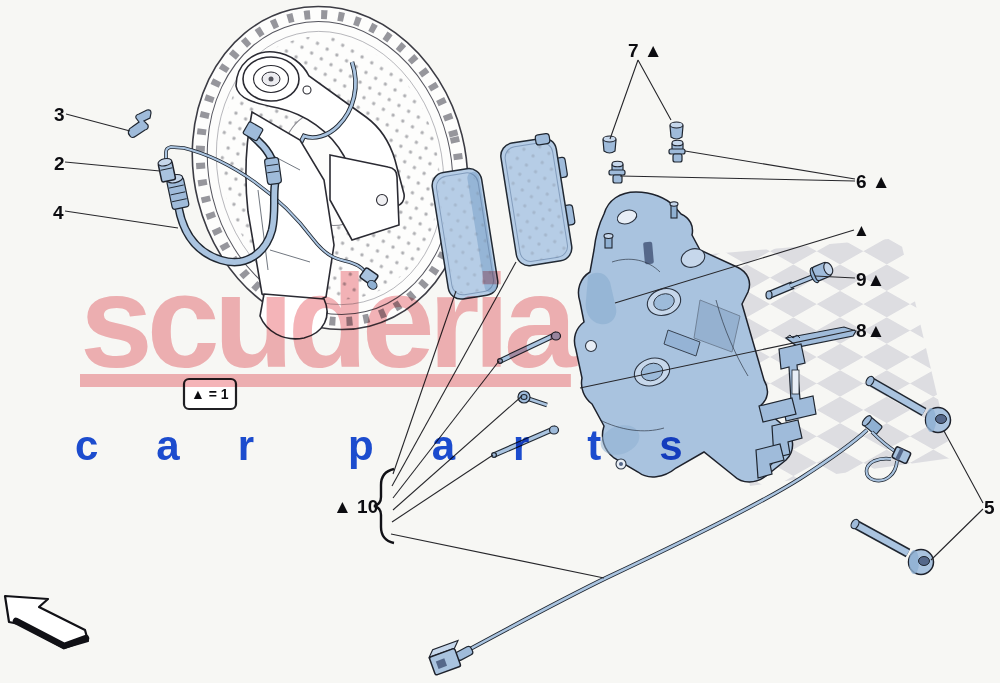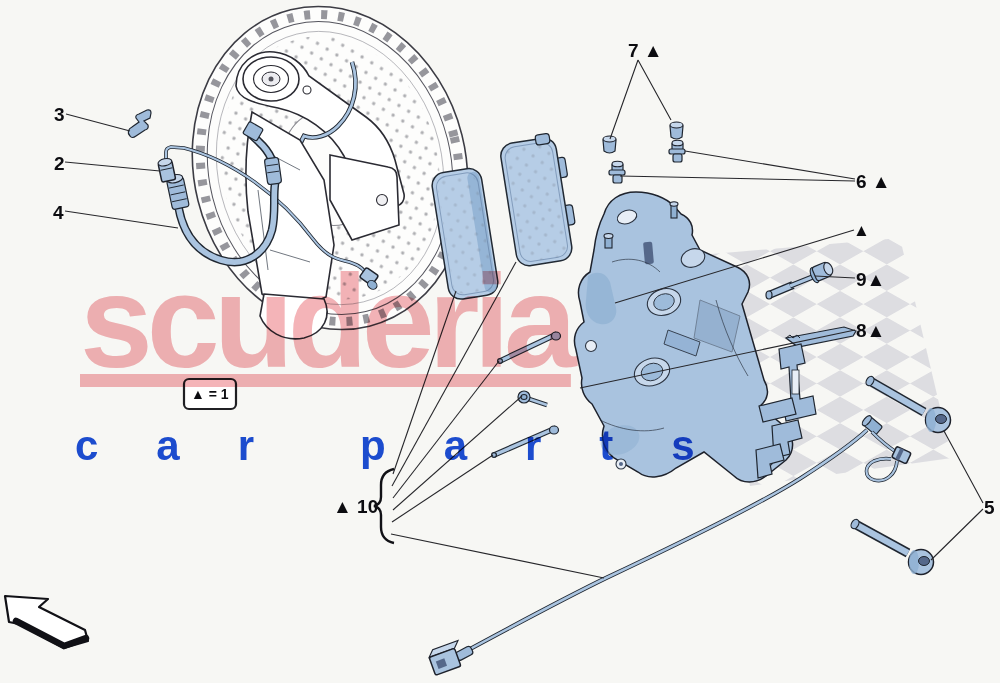--- a/index.html
+++ b/index.html
@@ -6,21 +6,21 @@
   #stage{
     position:relative;width:1000px;height:683px;overflow:hidden;
     background:#f7f7f4;
     font-family:"Liberation Sans","DejaVu Sans",sans-serif;
   }
   #stage svg{position:absolute;left:0;top:0;}
   .wm{position:absolute;mix-blend-mode:multiply;pointer-events:none;line-height:1;white-space:nowrap;}
   #wm-brand{left:80px;top:256px;font-size:131px;font-weight:bold;letter-spacing:-6px;color:#f4b4b8;text-decoration:underline;}
   .wm-sub{top:390px;font-size:42px;font-weight:bold;letter-spacing:58px;color:#1d4ed8;margin-top:35px;}
   #wm-sub1{left:75px;}
-  #wm-sub2{left:360px;}
+  #wm-sub2{left:348px;}
   text{font-family:"Liberation Sans","DejaVu Sans",sans-serif;fill:#0c0c10;}
   .callout{font-size:19px;font-weight:bold;}
   .callout-sm{font-size:17px;font-weight:bold;}
   .legend-text{font-size:14px;font-weight:bold;}
   .leader{stroke:#27272b;stroke-width:1.1;fill:none;}
   .part{fill:#a9c3df;stroke:#1e222c;stroke-width:1.5;}
   .part-light{fill:#c6d7eb;stroke:#1e222c;stroke-width:1.1;}
   .part-mid{fill:#9fbbda;stroke:#1f2630;stroke-width:1.2;}
   .part-dark{fill:#8fb0d2;stroke:#1f2630;stroke-width:1.1;}
   .white-part{fill:#ffffff;stroke:#2b2b33;stroke-width:1.6;}

